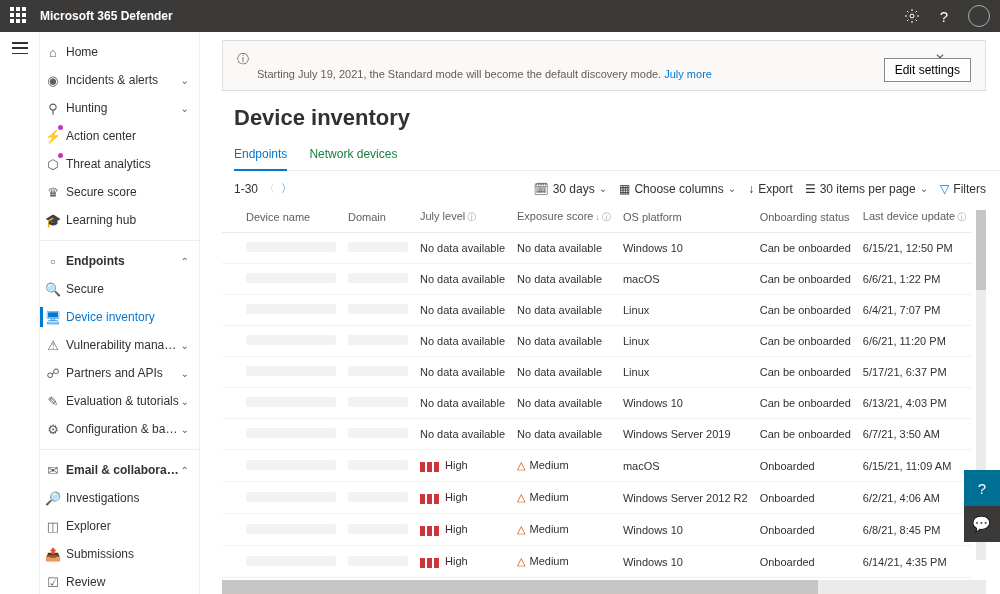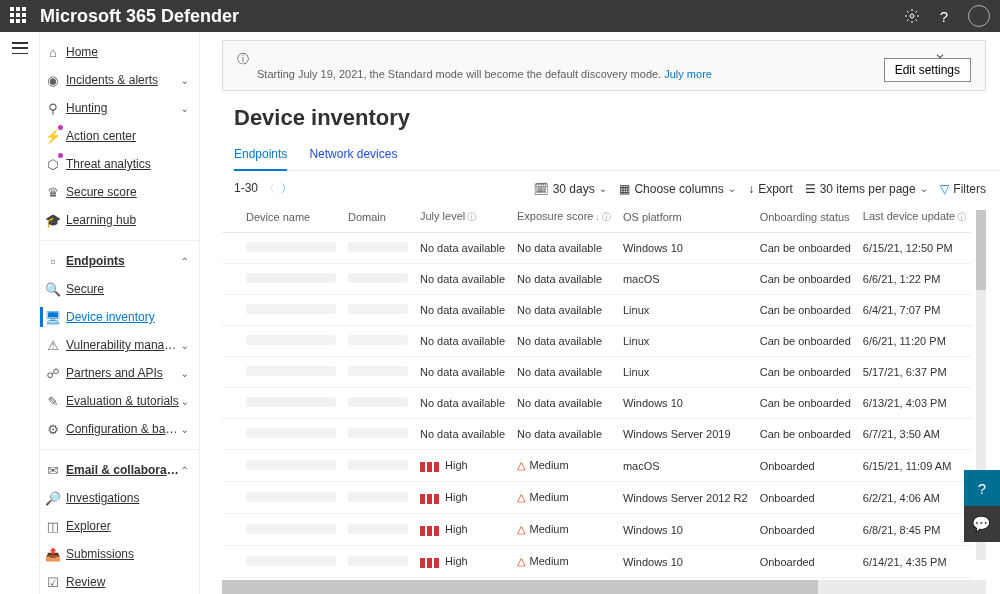--- a/index.html
+++ b/index.html
@@ -1,59 +1,59 @@
 <!DOCTYPE html>
 <html><head>
 <meta charset="utf-8">
 <style>
   * { box-sizing: border-box; margin: 0; padding: 0; font-family: "Segoe UI", -apple-system, sans-serif; }
   body { width: 1000px; height: 594px; overflow: hidden; background: #fff; font-size: 12px; color: #323130; }
 
   .top-bar { height: 32px; background: #3b3a39; display: flex; align-items: center; padding: 0 10px; color: #fff; }
   .waffle { width: 18px; height: 18px; display: grid; grid-template-columns: repeat(3, 4px); grid-template-rows: repeat(3, 4px); gap: 2px; margin-right: 12px; cursor:pointer;}
   .waffle span { background: #fff; }
-  .brand { font-size: 18px; font-weight: 600; }
+  .brand { font-size: 12px; font-weight: 600; }
   .top-right { margin-left: auto; display: flex; align-items: center; gap: 16px; }
   .gear, .qmark { width: 16px; height: 16px; cursor:pointer; display:flex; align-items:center; justify-content:center; }
   .avatar { width: 22px; height: 22px; border-radius: 50%; border: 1px solid #aaa; background:#3b3a39; }
 
   .app-body { display: flex; height: calc(594px - 32px); }
 
   .rail { width: 40px; display: flex; justify-content: center; padding-top: 10px; border-right: 1px solid #eee;}
   .hamburger { width: 16px; height: 12px; display:flex; flex-direction:column; justify-content:space-between; cursor:pointer;}
   .hamburger span { height: 1.5px; background: #323130; }
 
   .sidebar { width: 160px; border-right: 1px solid #eee; padding-top: 6px; font-size: 12px; color: #323130; overflow:hidden; }
   .nav-item { display: flex; align-items: center; height: 28px; padding: 0 10px 0 0; cursor: pointer; position:relative; }
   .nav-icon { width: 26px; display:flex; justify-content:center; color:#605e5c; font-size:13px; }
-  .nav-label { flex: 1; white-space: nowrap; overflow:hidden; text-overflow:ellipsis;text-decoration:underline; }
+  .nav-label { flex: 1; white-space: nowrap; overflow:hidden; text-overflow:ellipsis; }
   .chev { font-size: 10px; color: #605e5c; }
   .nav-item.active::before { content:""; position:absolute; left:0; top:4px; bottom:4px; width:3px; background:#0078d4; }
   .nav-item.active { color:#0078d4; }
   .nav-item.active .nav-icon { color:#0078d4; }
   .dot-badge { position:absolute; left:18px; top:3px; width:5px; height:5px; border-radius:50%; background:#c239b3;}
   .divider { height:1px; background:#eee; margin:6px 0; }
 
   .main { flex: 1; display: flex; flex-direction: column; overflow:hidden; }
 
   .banner { margin: 8px 14px 0 22px; border: 1px solid #ddd; background: #faf9f8; padding: 8px 14px; display:flex; align-items:flex-start; position:relative; font-size:11px; color:#605e5c; line-height:1.5;}
   .banner .info-icon { margin-right:8px; color:#605e5c; font-size:12px; margin-top:1px; }
   .banner .close { position:absolute; top:8px; right:40px; font-size:12px; cursor:pointer; color:#605e5c;}
   .banner .link { color:#0078d4; cursor:pointer; }
   .banner .btn { position:absolute; bottom:8px; right:14px; border:1px solid #8a8886; background:#fff; padding:4px 10px; font-size:12px; cursor:pointer;}
 
   .page-title { font-size: 22px; font-weight: 700; margin: 14px 0 10px 34px; }
 
   .tabs { display:flex; gap:22px; margin-left:34px; border-bottom:1px solid #edebe9; font-size:12px; }
-  .tab { padding: 6px 0 8px 0; cursor:pointer; color:#1d4ed8; }
+  .tab { padding: 6px 0 8px 0; cursor:pointer; color:#15803d; }
   .tab.active { color:#0078d4; border-bottom:2px solid #0078d4; margin-bottom:-1px; font-weight:400;}
 
   .toolbar { display:flex; align-items:center; gap:12px; margin: 10px 14px 6px 34px; font-size:12px; color:#323130; justify-content:flex-end;}
   .toolbar .tool { display:flex; align-items:center; gap:4px; cursor:pointer; white-space:nowrap;}
-  .toolbar .range { margin-right:auto; color:#323130; display:flex; gap:6px;}
+  .toolbar .range { margin-right:auto; color:#323130; display:flex; align-items:center; gap:6px;}
   .chev-nav { color:#0078d4; font-size:11px; cursor:pointer; }
   .chev-nav.disabled { color:#c8c6c4; cursor:default; }
 
   .table-wrap { flex:1; overflow:auto; margin-left:22px; position:relative; margin-right:28px;}
   table { width:100%; border-collapse:collapse; font-size:11px; }
   th { text-align:left; font-weight:400; color:#605e5c; padding:8px 6px; border-bottom:1px solid #edebe9; white-space:nowrap;}
   td { padding:9px 6px; border-bottom:1px solid #f3f2f1; white-space:nowrap; color:#323130;}
   .info-i { font-size:9px; color:#a19f9d; margin-left:2px;}
   .redacted { display:inline-block; width: 90px; height:10px; background:#f3f2f1; border-radius:2px; }
   .redacted.short { width:60px; }

